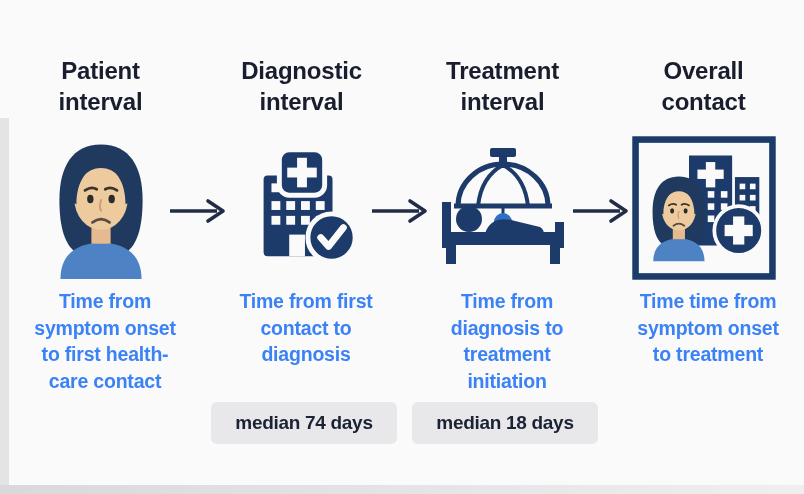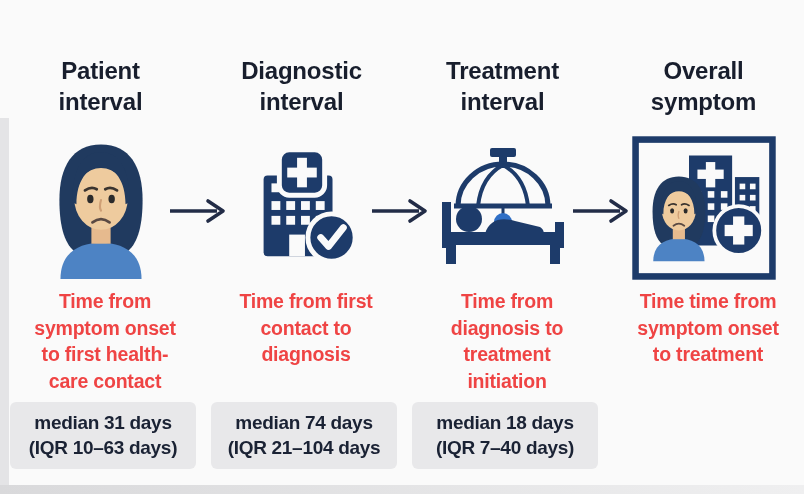--- a/index.html
+++ b/index.html
@@ -34,21 +34,21 @@
     min-height:72px;
   }
   .iconwrap{
     height:152px;margin-top:4px;
     display:flex;align-items:center;justify-content:center;
   }
   .desc{
     margin:4px 0 0 0;
     font-size:19.5px;font-weight:600;line-height:1.37;
     letter-spacing:-0.2px;
-    color:#ef4444;
+    color:#3b82f6;
     white-space:pre-line;
     min-height:112px;
     padding-left:9px;
   }
   .statbox{
     margin:2px auto 0 auto;
     width:178px;
     background:#e8e8ea;
     border-radius:6px;
     padding:8px 4px 9px 4px;
@@ -166,64 +166,58 @@
 interval</h2>
       <div class="iconwrap">
         <svg width="128" height="141" viewBox="0 0 120 132">
             <use href="#sym-woman"></use>
           </svg>
       </div>
       <p class="desc">Time from
 symptom onset
 to first health-
 care contact</p>
-      <div class="statbox">
-        <span class="stat-line">median 31 days</span>
-        <span class="stat-line">(IQR 10–63 days)</span>
-      </div>
     </section>
 
     <section class="col">
       <h2 class="title">Diagnostic
 interval</h2>
       <div class="iconwrap">
         <svg width="128" height="128" viewBox="0 0 130 130">
             <use href="#sym-hospital"></use>
           </svg>
       </div>
       <p class="desc">Time from first
 contact to
 diagnosis</p>
       <div class="statbox">
         <span class="stat-line">median 74 days</span>
-        <span class="stat-line">(IQR 21–104 days</span>
       </div>
     </section>
 
     <section class="col">
       <h2 class="title">Treatment
 interval</h2>
       <div class="iconwrap">
         <svg width="150" height="132" viewBox="0 0 150 132">
             <use href="#sym-bed"></use>
           </svg>
       </div>
       <p class="desc">Time from
 diagnosis to
 treatment
 initiation</p>
       <div class="statbox">
         <span class="stat-line">median 18 days</span>
-        <span class="stat-line">(IQR 7–40 days)</span>
       </div>
     </section>
 
     <section class="col">
       <h2 class="title">Overall
-symptom</h2>
+contact</h2>
       <div class="iconwrap">
         <svg width="150" height="150" viewBox="0 0 160 160">
             <use href="#sym-overall"></use>
           </svg>
       </div>
       <p class="desc">Time time from
 symptom onset
 to treatment</p>
     </section>
 

